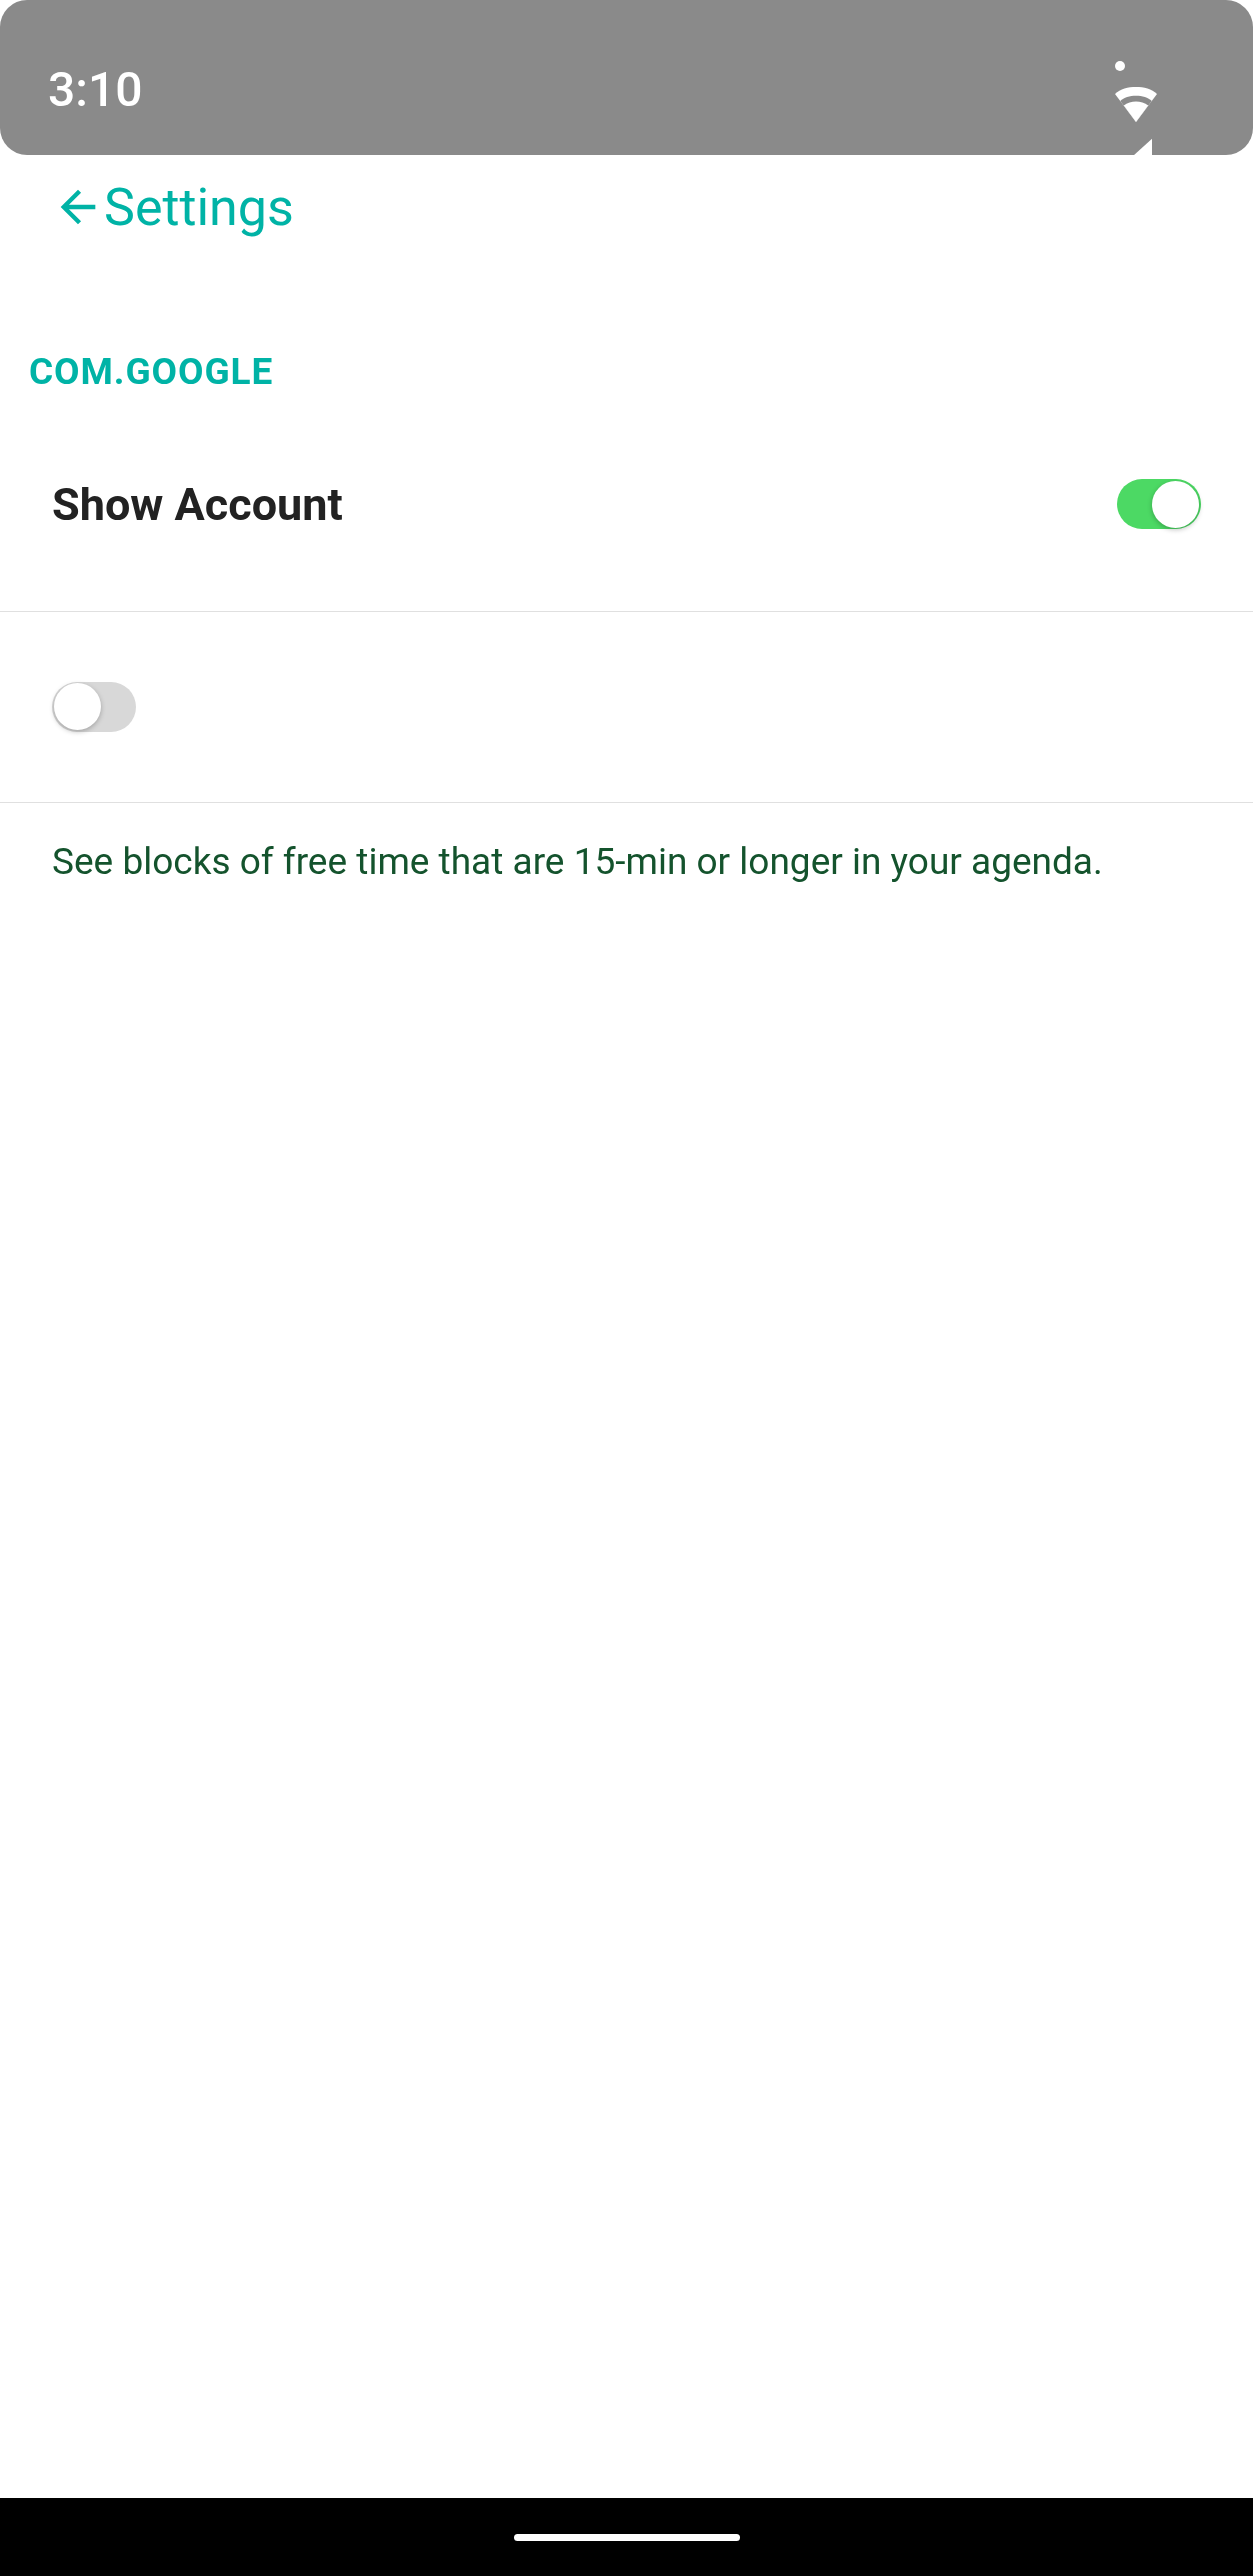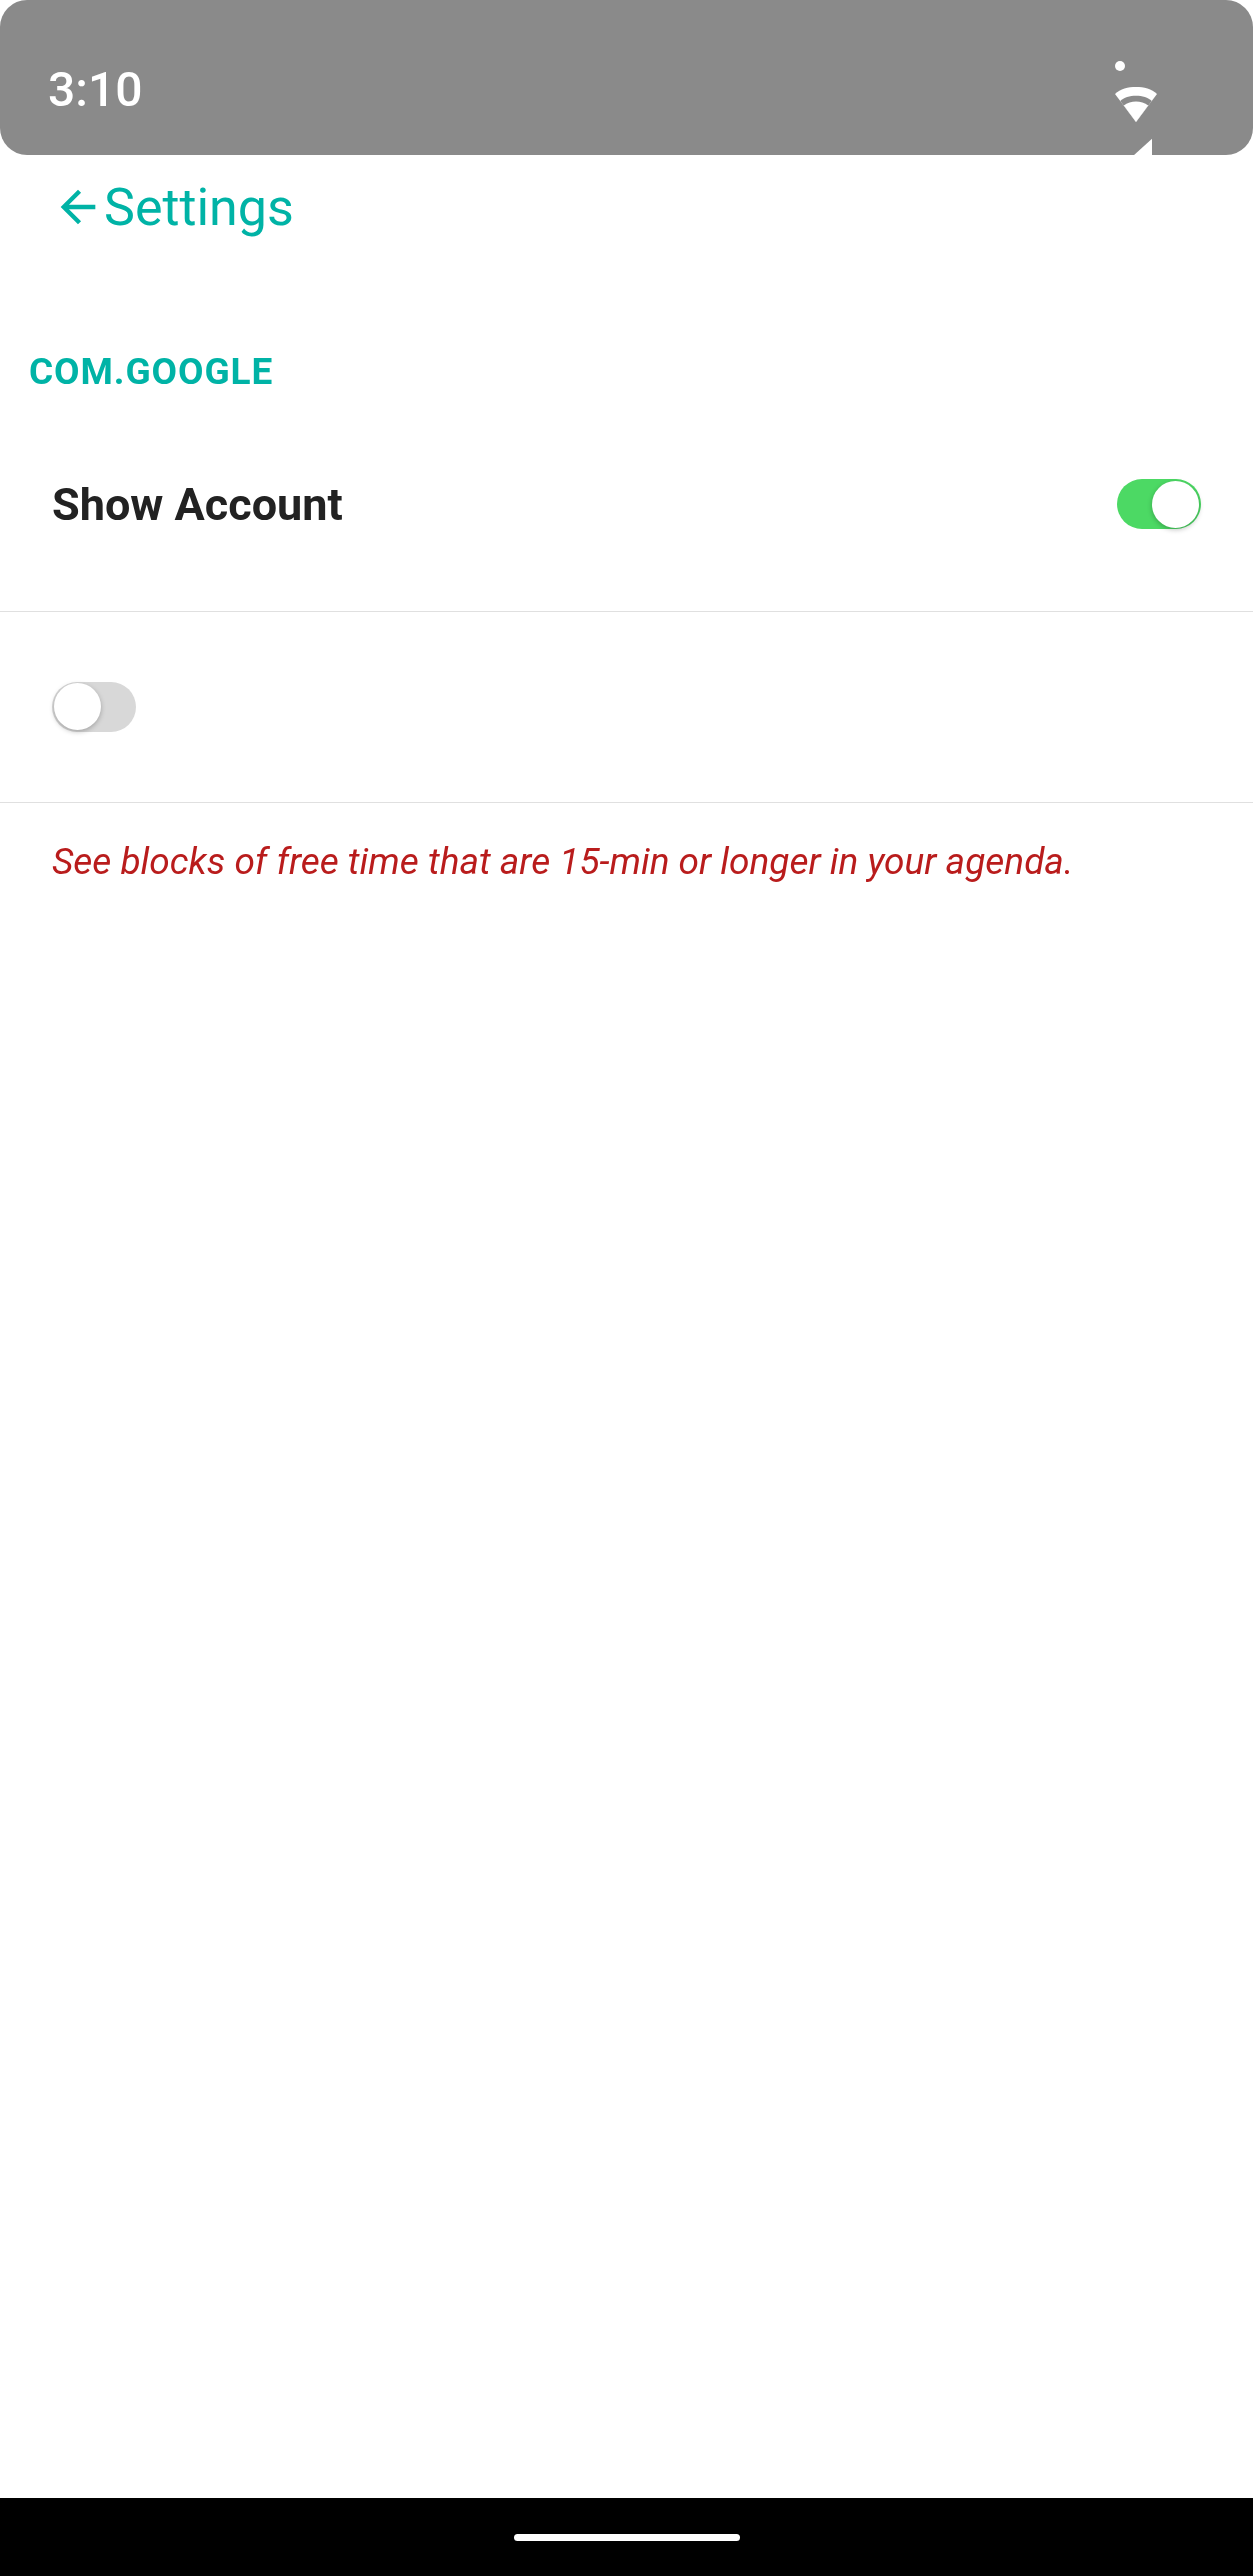--- a/index.html
+++ b/index.html
@@ -118,23 +118,22 @@
       border-top: 1.7px solid #e0e0e0;
       border-bottom: 1.7px solid #e0e0e0;
       margin-top: 26px;
     }
     .divider-section .setting-row {
       padding: 70px 52px;
     }
     .helper-text {
       padding: 33px 52px;
       font-size: 37px;
-      color: #b91c1c;
+      color: #14532d;
       line-height: 1.4;
-      font-style: italic;
     }
     .nav-bar {
       position: absolute;
       bottom: 0;
       left: 0;
       right: 0;
       height: 78px;
       background: #000000;
       display: flex;
       align-items: center;

